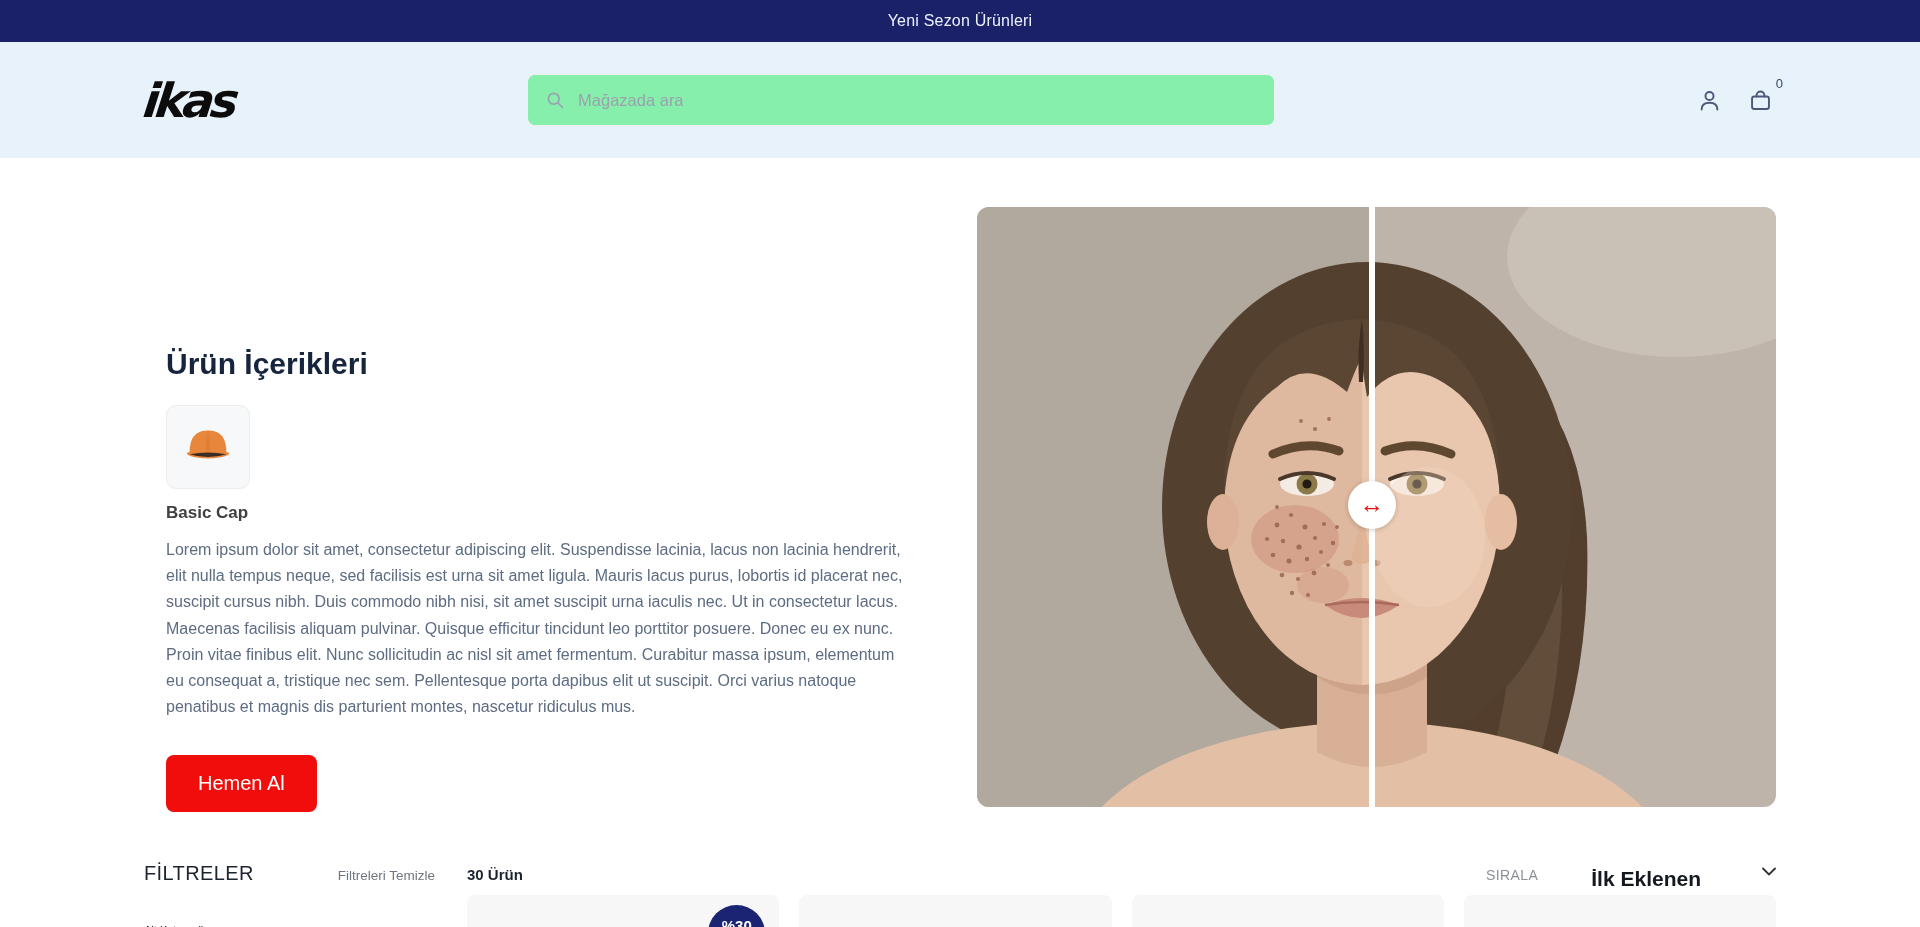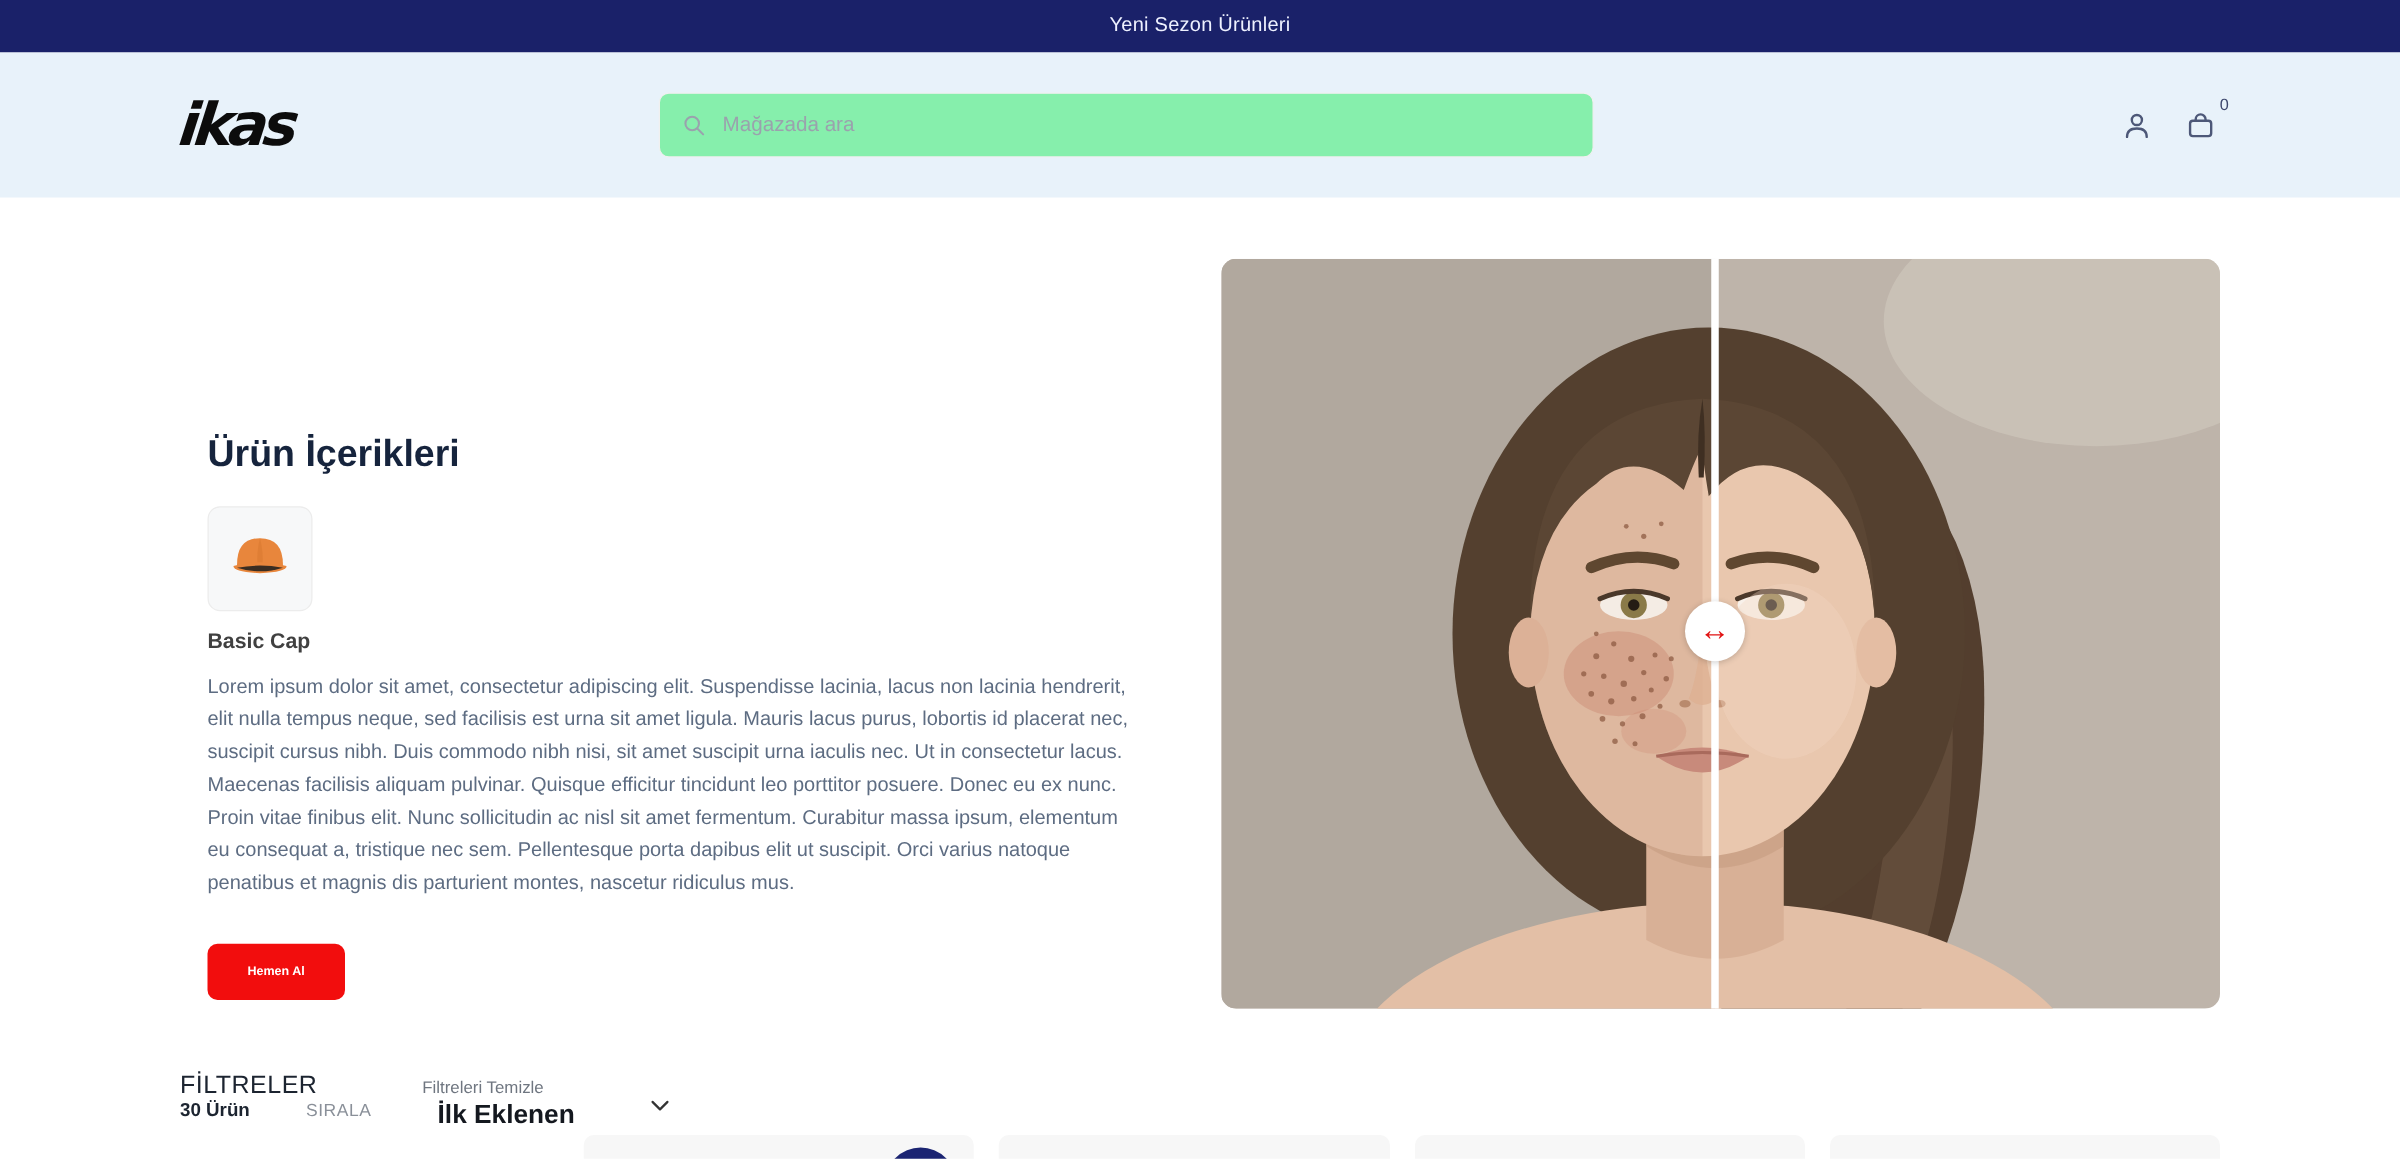--- a/index.html
+++ b/index.html
@@ -50,21 +50,21 @@
     width: 84px; height: 84px; background: #f7f8f9; border: 1px solid #ececec;
     border-radius: 10px; display: flex; align-items: center; justify-content: center;
     margin-bottom: 14px; cursor: pointer;
   }
   .hero-product-name {
     display: inline-block; font-size: 17px; font-weight: 700; color: #404040;
     margin: 0 0 14px; cursor: pointer;
   }
   .hero-desc { font-size: 16px; line-height: 1.64; color: #5d6c82; margin: 0 0 34px; }
   .cta-btn {
-    background: #f20d0d; color: #fff; font-weight: 700; font-size: 10px;
+    background: #f20d0d; color: #fff; font-weight: 400; font-size: 20px;
     border: none; border-radius: 8px; padding: 17px 32px; cursor: pointer;
     font-family: inherit;
   }
 
   
   .hero-right {
     margin-left: auto; width: 799px; height: 600px; border-radius: 12px;
     overflow: hidden; position: relative; flex: none;
   }
   .hero-right svg { display: block; width: 100%; height: 100%; }
@@ -75,21 +75,21 @@
   .cmp-handle {
     position: absolute; left: 49.4%; top: 49.6%; transform: translate(-50%, -50%);
     width: 48px; height: 48px; border-radius: 50%; background: #ffffff;
     box-shadow: 0 1px 5px rgba(0,0,0,.2); display: flex; align-items: center;
     justify-content: center; color: #e11212; font-size: 25px; font-weight: 700;
     cursor: ew-resize; user-select: none;
   }
 
   
   .products { padding: 50px 144px 0; }
-  .products-header { display: flex; align-items: baseline; flex-direction: column; }
+  .products-header { display: flex; align-items: baseline; }
   .filters-head { width: 323px; display: flex; align-items: baseline; justify-content: space-between; padding-right: 32px; }
   .filters-title { font-size: 20px; font-weight: 400; color: #1c2430; letter-spacing: .4px; }
   .filters-clear { font-size: 13.5px; color: #6f7680; cursor: pointer; }
   .listing-head { flex: 1; display: flex; align-items: baseline; justify-content: space-between; }
   .product-count { font-size: 15px; font-weight: 700; color: #1c2430; }
   .sort { display: flex; align-items: flex-start; gap: 9px; cursor: pointer; margin-left: 45px; }
   .sort-label { font-size: 14px; color: #8a9099; letter-spacing: .4px; }
   .sort-value { font-size: 21px; font-weight: 700; color: #14181f; padding-left: 44px; }
   .sort-chevron { display: flex; margin-left: 52px; }
 

